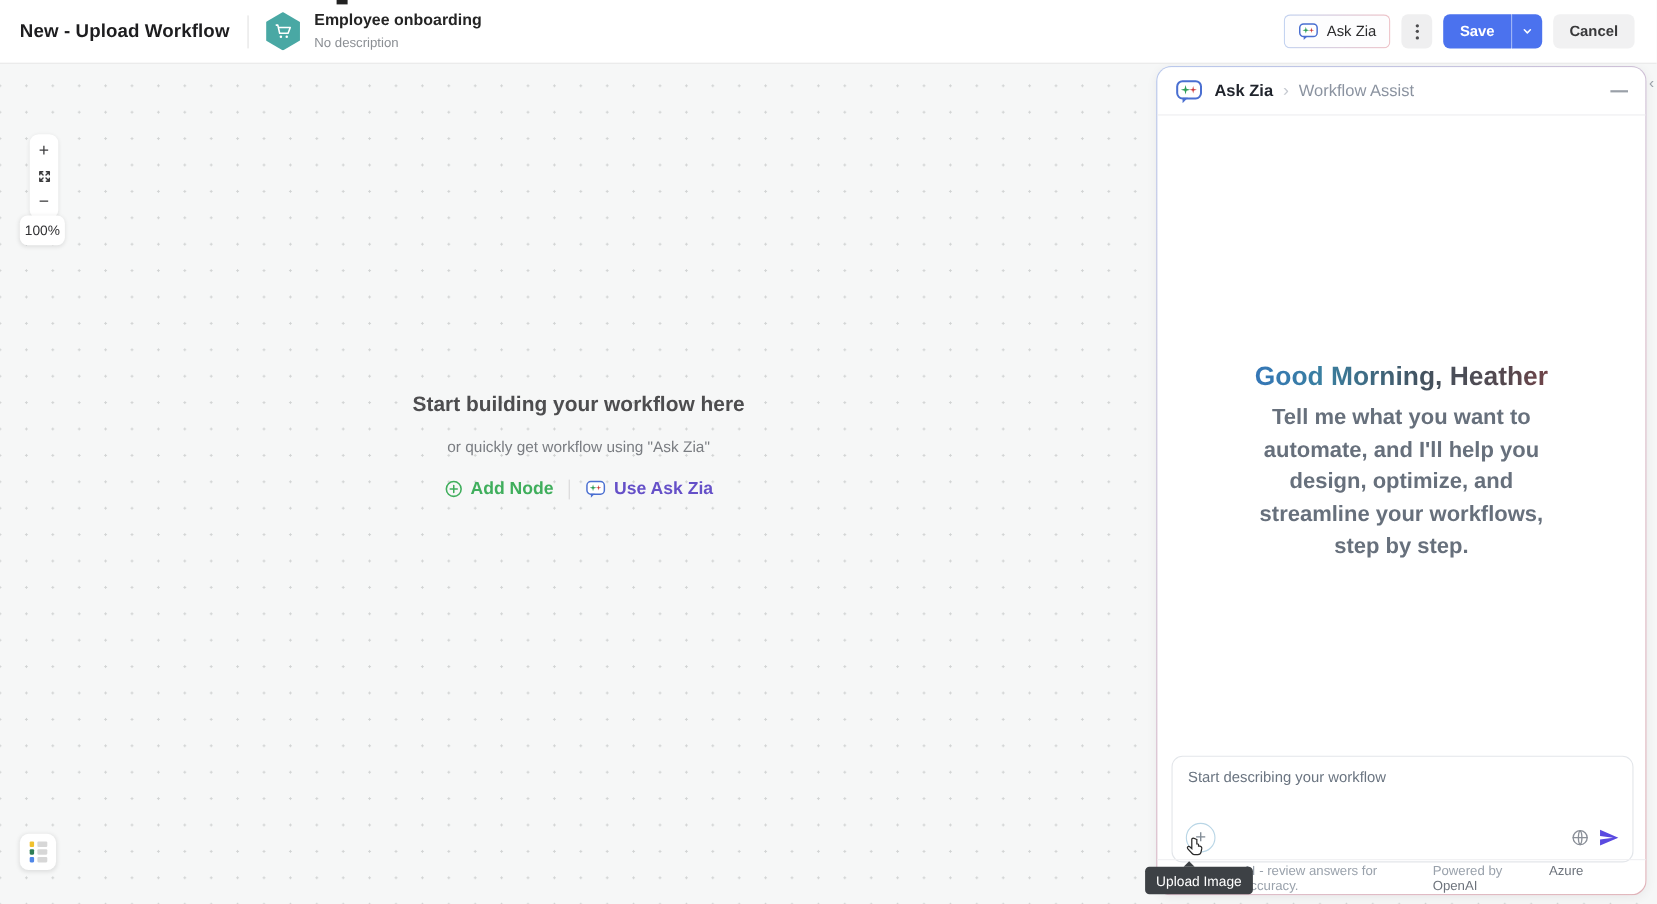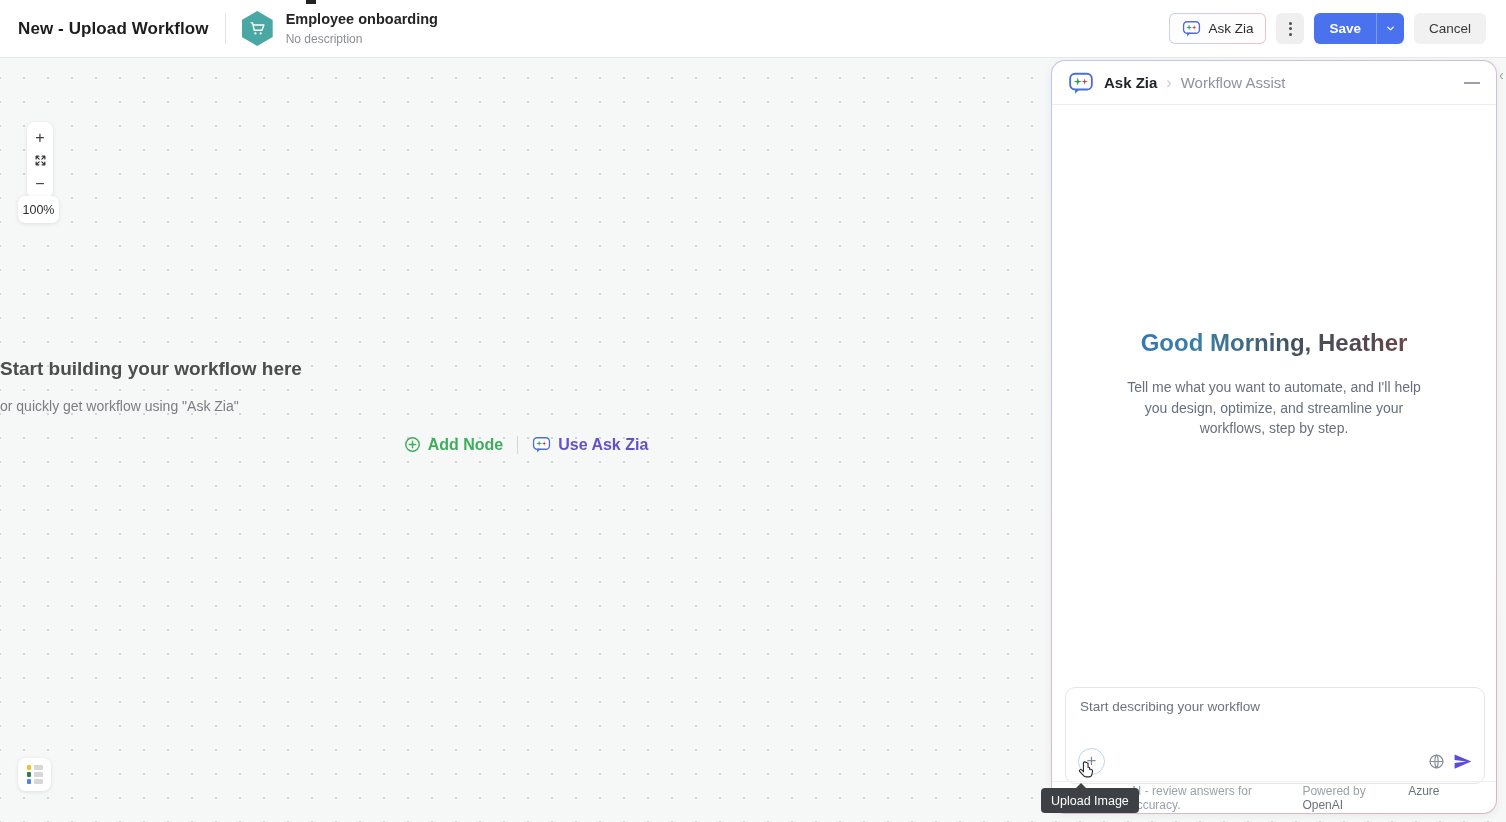--- a/index.html
+++ b/index.html
@@ -26,21 +26,21 @@
       linear-gradient(#fdfdfe,#fdfdfe) padding-box,
       linear-gradient(90deg,#c2d2f0,#eec3c8) border-box; }
   .btn-kebab { width:28px; background:#efeff0; color:#4c4c4e; font-size:15px; font-weight:700; letter-spacing:0; }
   .kebab-dots { display:flex; flex-direction:column; gap:2.5px; }
   .kebab-dots i { width:3px; height:3px; border-radius:50%; background:#4c4c4e; }
   .btn-save-group { display:flex; }
   .btn-save { background:#4b72ee; color:#fff; font-weight:600; padding:0 15px;
     border-radius:6px 0 0 6px; }
   .btn-save-caret { background:#4b72ee; width:28px; border-radius:0 6px 6px 0;
     border-left:1px solid #7e9bf3; display:flex; align-items:center; justify-content:center; cursor:pointer; height:31px; }
-  .btn-cancel { background:#f1f1f2; color:#38383a; padding:12px 15px; font-weight:400; }
+  .btn-cancel { background:#f1f1f2; color:#38383a; padding:12px 15px; font-weight:700; }
   .top-artifact { position:absolute; left:306px; top:0; width:10px; height:4px; background:#222; }
 
   
   .canvas { position:absolute; left:0; top:58px; width:1506px; height:764px;
     background-color:#f6f7f7;
     background-image:radial-gradient(circle, #d2d4d4 1.1px, transparent 1.1px);
     background-size:24px 24px; background-position:12px 8px; }
   .zoom-ctrl { position:absolute; left:27px; top:64px; width:26px; background:#fff;
     border-radius:8px; box-shadow:0 1px 4px rgba(0,0,0,.10); display:flex;
     flex-direction:column; align-items:center; padding:4px 0; }
@@ -50,21 +50,21 @@
     border-radius:7px; box-shadow:0 1px 4px rgba(0,0,0,.10); display:flex; align-items:center;
     justify-content:center; font-size:12.5px; color:#2f2f31; }
   .legend-btn { position:absolute; left:18px; top:700px; width:33px; height:33px; background:#fff;
     border-radius:8px; box-shadow:0 1px 4px rgba(0,0,0,.10); display:flex; align-items:center;
     justify-content:center; cursor:pointer; }
   .legend-ico { display:flex; flex-direction:column; gap:2.5px; }
   .legend-row { display:flex; gap:2.5px; align-items:center; }
   .legend-sq { width:4.5px; height:4.5px; border-radius:1px; }
   .legend-bar { width:9px; height:4.5px; background:#d7d7d7; border-radius:1px; }
 
-  .empty-state { position:absolute; left:0; top:300px; width:1052px; }
+  .empty-state { position:absolute; left:0; top:300px; width:1052px; text-align:center; }
   .es-title { font-size:19px; font-weight:700; color:#4d4d4f; }
   .es-sub { margin-top:18px; font-size:14px; color:#7a7d82; line-height:1.22; }
   .es-actions { margin-top:20px; display:flex; align-items:center; justify-content:center; gap:14px; }
   .es-link { display:flex; align-items:center; gap:7px; font-size:16px; font-weight:700; cursor:pointer; }
   .es-link.green { color:#3fae5c; }
   .es-link.purple { color:#6550c8; }
   .es-sep { width:1px; height:18px; background:#d6d6d8; }
 
   
   .panel { position:absolute; left:1051px; top:60px; width:446px; height:754px;
@@ -77,21 +77,21 @@
   .panel-hd-title { font-size:15px; font-weight:700; color:#20242c; margin-left:10px; }
   .panel-hd-sep { color:#c6cad1; font-size:16px; margin:0 9px; }
   .panel-hd-sub { font-size:15px; color:#8b93a0; }
   .panel-min { margin-left:auto; width:16px; height:2px; background:#9aa0a8; cursor:pointer; }
   .collapse-arrow { position:absolute; left:1499px; top:67px; font-size:14px; color:#9aa0a8; cursor:pointer; z-index:25;}
 
   .greet-wrap { position:absolute; left:0; top:268px; width:100%; text-align:center; }
   .greet { font-size:24px; font-weight:700;
     background:linear-gradient(90deg,#2d6bd8 0%, #3a7fa0 34%, #44515d 55%, #55484e 72%, #b53a3c 100%);
     -webkit-background-clip:text; background-clip:text; color:transparent; }
-  .greet-desc { margin:20px auto 0; width:296px; font-size:14px; color:#67707c; line-height:1.48; }
+  .greet-desc { margin:8px auto 0; width:296px; font-size:20px; color:#67707c; line-height:1.48;font-weight:bold; }
 
   .chat-input { position:absolute; left:13px; top:626px; width:420px; height:97px;
     border:1px solid #e3e6ea; border-radius:10px; background:#fff; }
   .chat-textarea { width:100%; height:58px; border:none; outline:none; resize:none;
     background:transparent; padding:11px 14px; font-family:"Liberation Sans",sans-serif;
     font-size:13.5px; color:#333; }
   .chat-textarea::placeholder { color:#6a7480; opacity:1; }
   .chat-tools { position:absolute; left:0; bottom:7px; width:100%; height:30px;
     display:flex; align-items:center; padding:0 12px; }
   .plus-btn { width:27px; height:27px; border-radius:50%; border:1px solid #b9d6e6;

